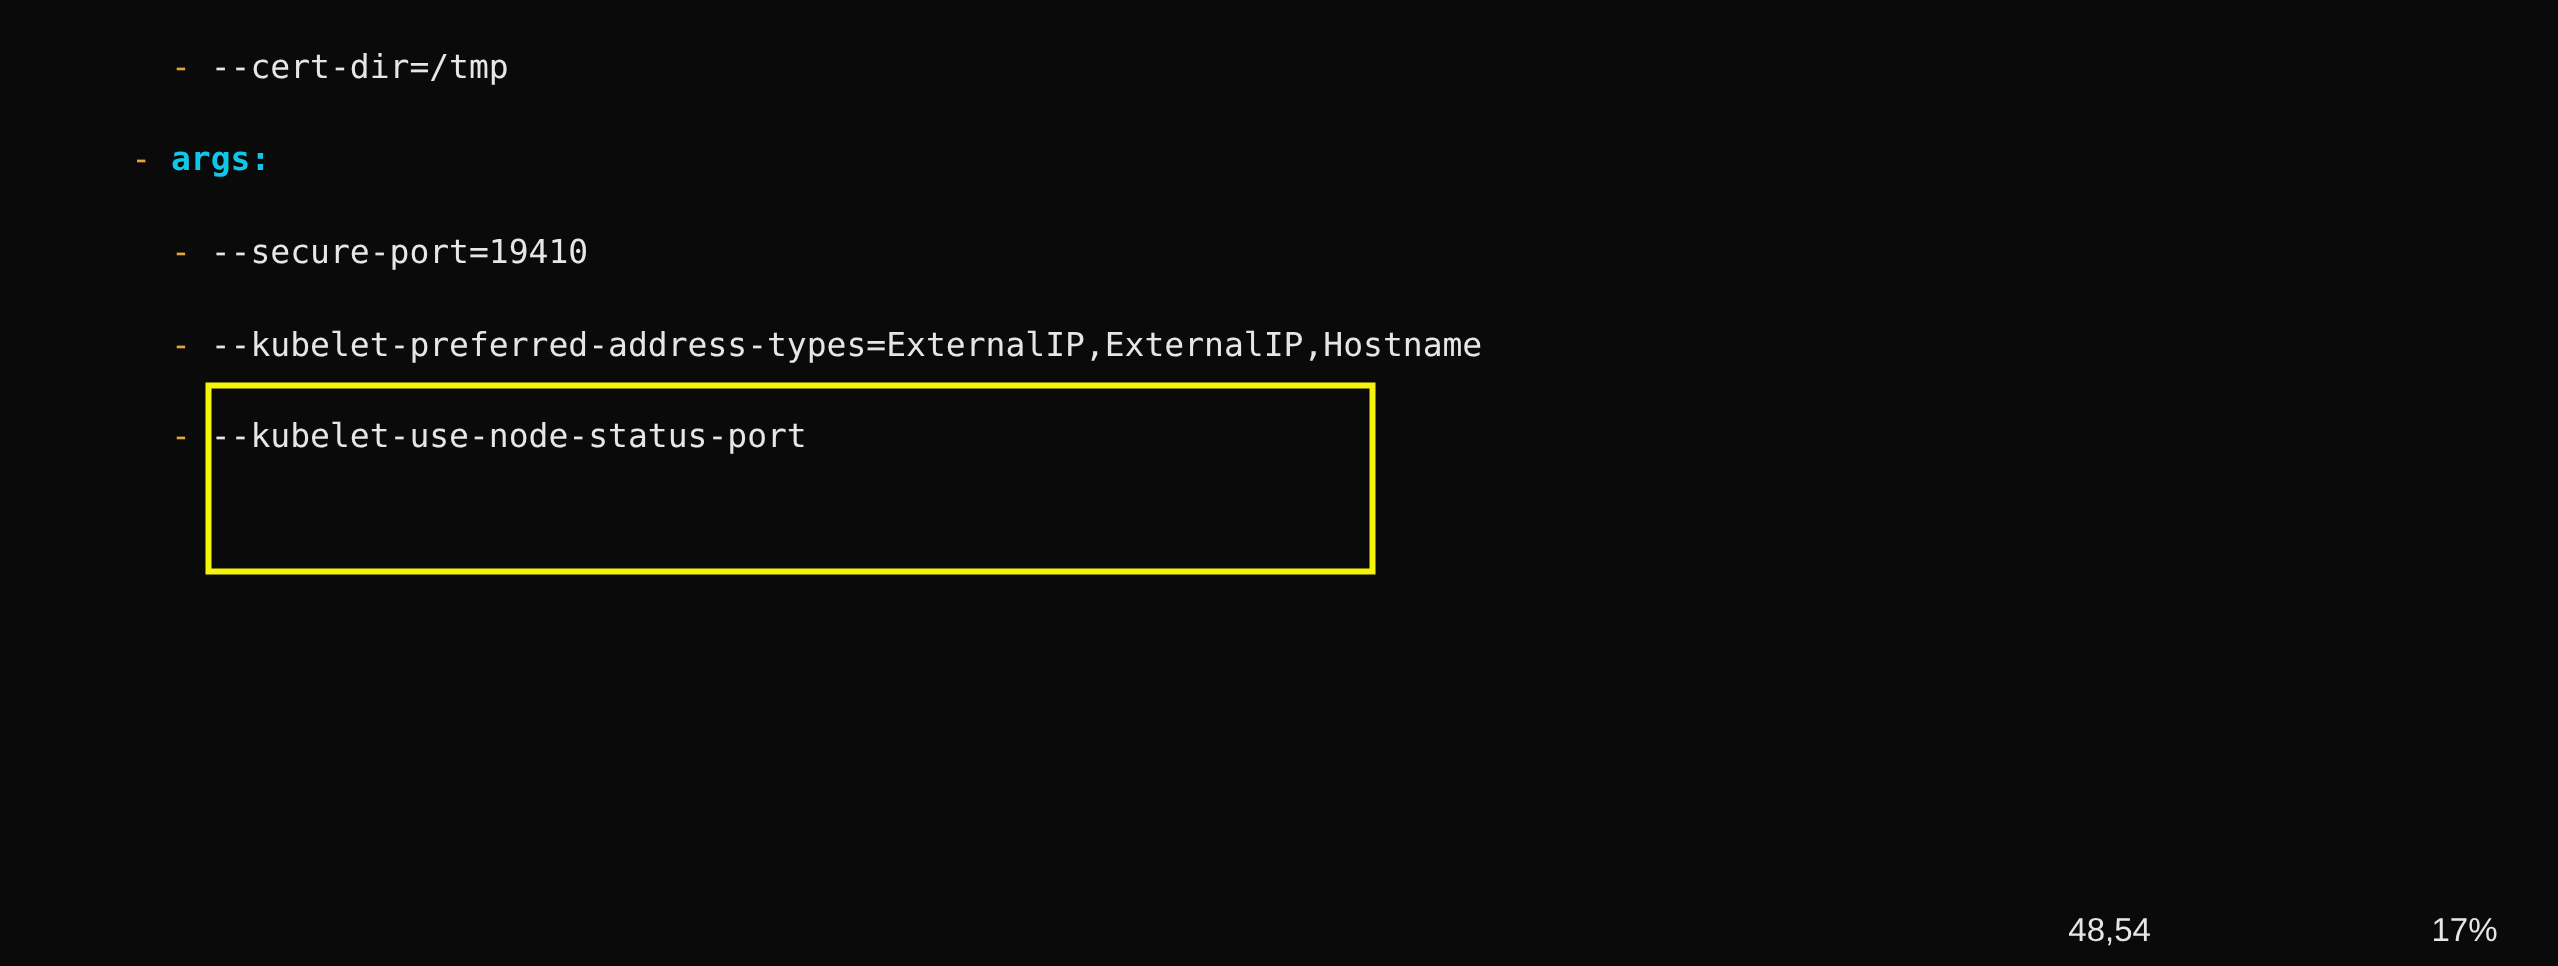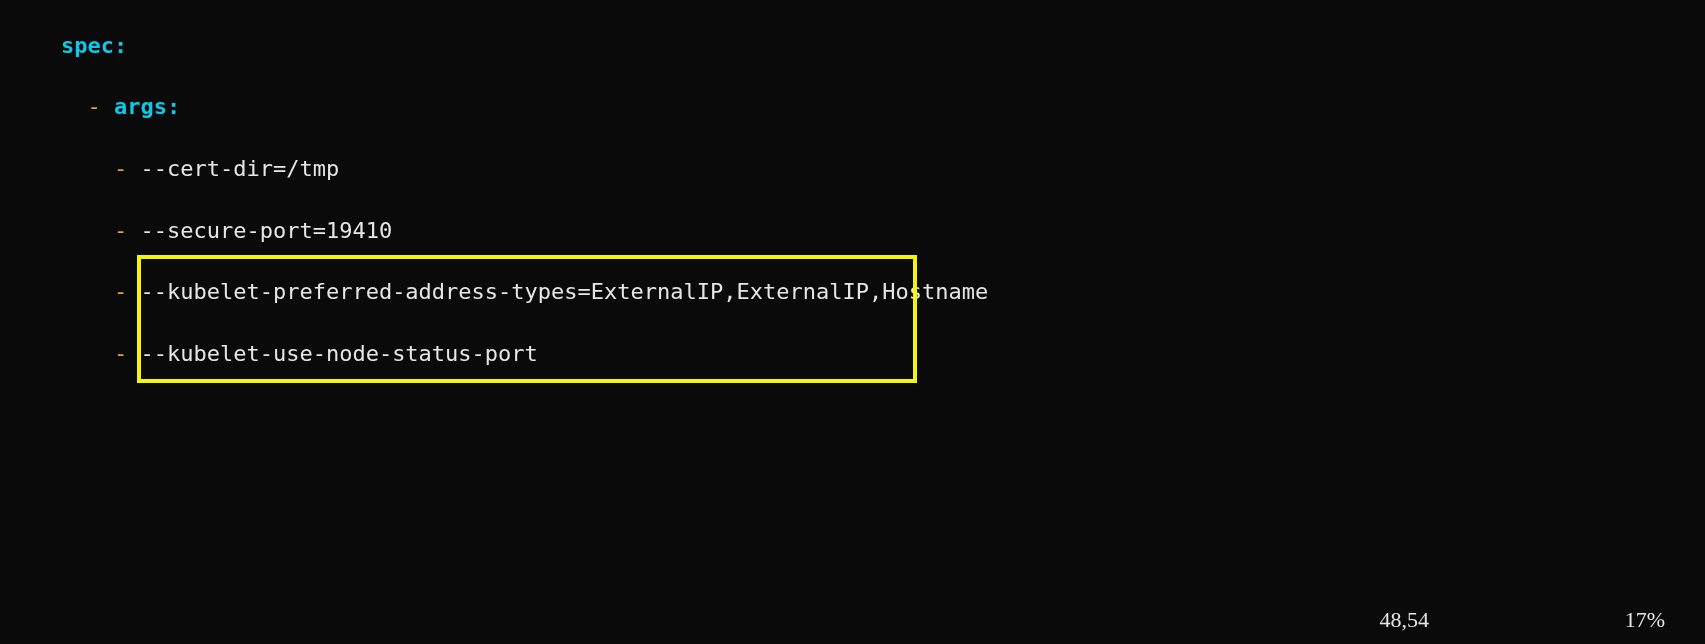--- a/index.html
+++ b/index.html
@@ -27,33 +27,32 @@
     position: absolute;
     border: 4px solid #f5f50a;
     pointer-events: none;
     box-sizing: border-box;
   }
   .status-bar {
     position: absolute;
     bottom: 8px;
     right: 40px;
     color: #e6e6e6;
-    font-family: Liberation Serif, serif;
+    font-family: Liberation Sans, sans-serif;
     font-size: 22px;
   }
   .status-pos  { display:inline-block; width: 140px; }
   .status-pct  { display:inline-block; width: 80px; text-align:right; margin-left: 60px;}
 </style>
 </head>
 <body>
 
 <div class="editor">
-<div>    <span class="key">spec</span><span class="colon">:</span></div>
+<div>        <span class="dash">-</span> <span class="str">--cert-dir=/tmp</span></div>
 <div>      <span class="dash">-</span> <span class="key">args</span><span class="colon">:</span></div>
-<div>        <span class="dash">-</span> <span class="str">--cert-dir=/tmp</span></div>
 <div>        <span class="dash">-</span> <span class="str">--secure-port=19410</span></div>
 <div>        <span class="dash">-</span> <span class="str">--kubelet-preferred-address-types=ExternalIP,ExternalIP,Hostname</span></div>
 <div>        <span class="dash">-</span> <span class="str">--kubelet-use-node-status-port</span></div>
 
 
 
 
 
 
 

